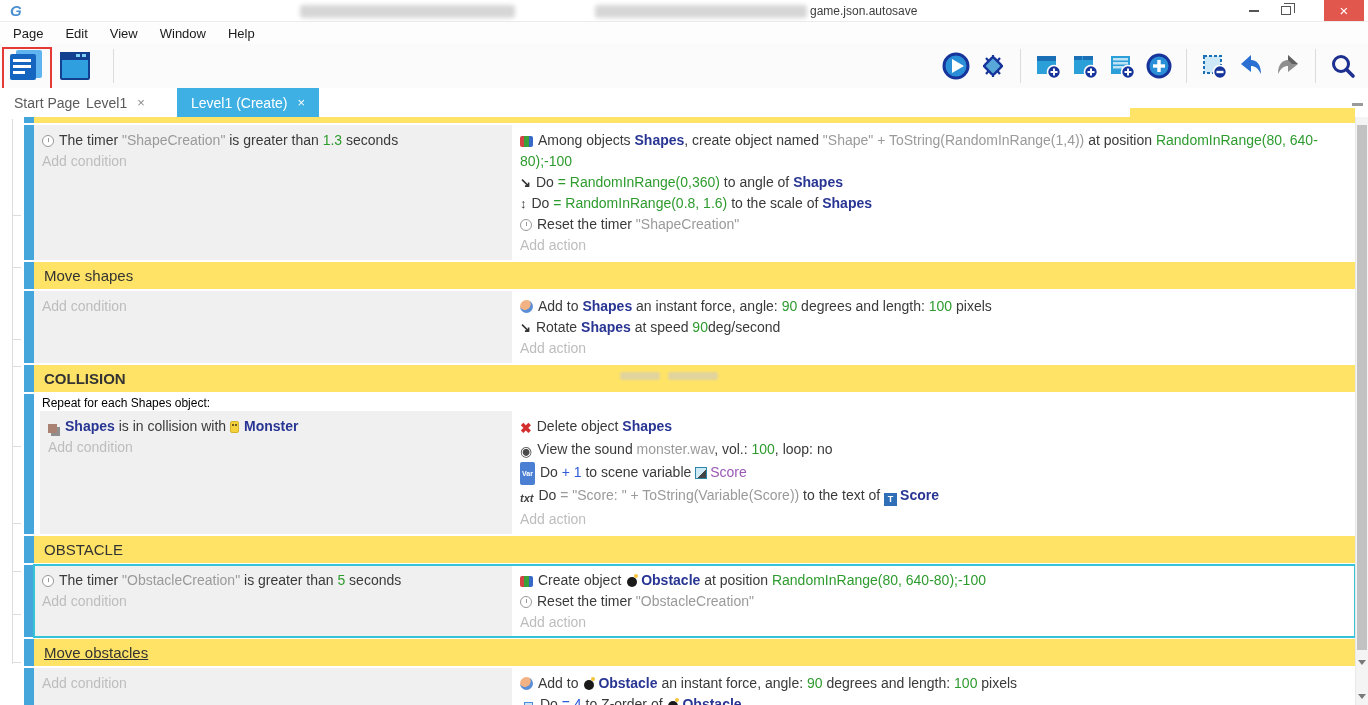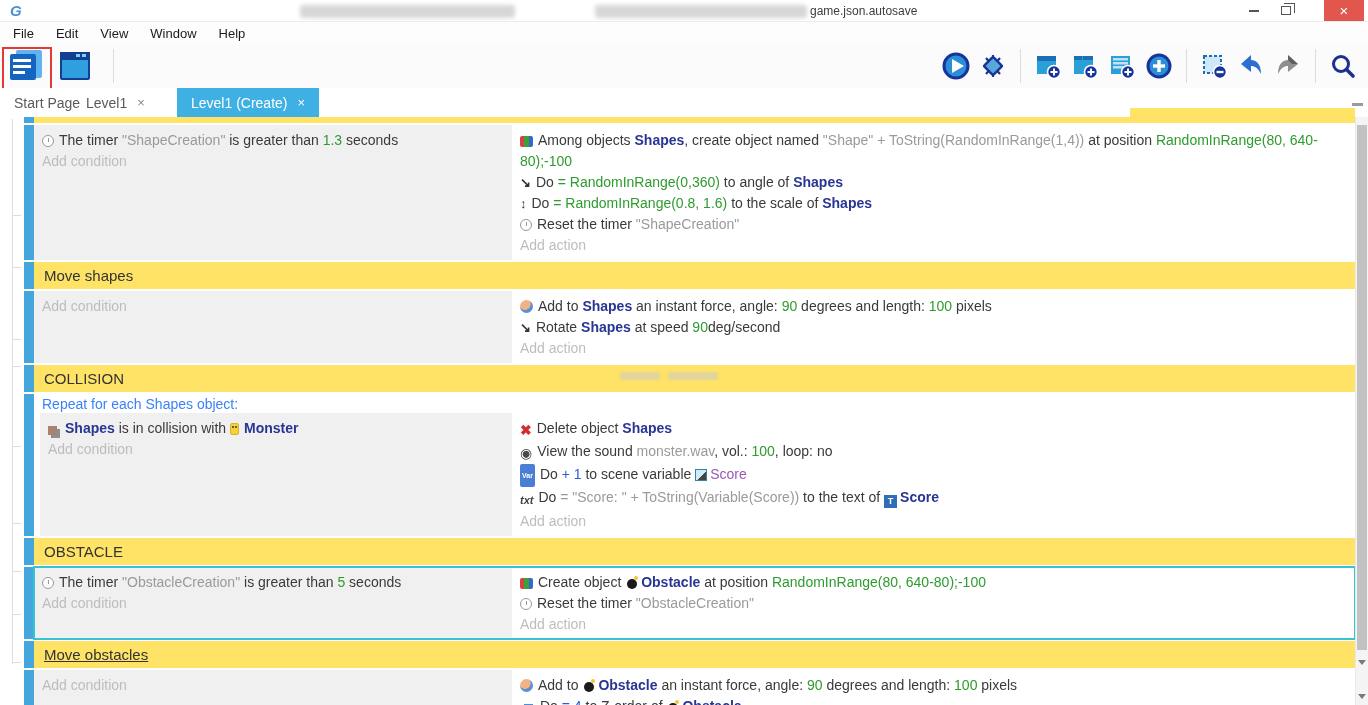--- a/index.html
+++ b/index.html
@@ -53,21 +53,21 @@
   .evt{display:flex;margin-bottom:2px;margin-right:13px}
   .evt .bar{width:10px;background:#45a6dc;flex:none}
   .evt-body{flex:1;display:flex}
   .evt-col{flex:1}
   .selected .evt-body{outline:2px solid #35c3d7;outline-offset:-1px}
   .cond{width:478px;background:#f0f0f0;padding:5px 8px 4px;flex:none}
   .cond.narrow{width:472px}
   .acts{flex:1;background:#fff;padding:5px 8px 4px}
   .row{font-size:14px;line-height:21px;color:#3a3a3a}
   .add{font-size:14px;line-height:21px;color:#bdbdbd}
-  .repeat-label{background:#fff;font-size:14px;color:#3b82f6;padding:2px 8px 1px}
+  .repeat-label{background:#fff;font-size:12px;color:#000000;padding:2px 8px 1px}
   .inner-indent{display:flex;margin-left:6px}
   .s-p{color:#3a3a3a}.s-q{color:#9a9a9a}.s-g{color:#2e9b2e}
   .s-o{color:#283593;font-weight:bold}.s-b{color:#2e5bd7}.s-v{color:#9b59b6}
 
   
   .ri{display:inline-block;vertical-align:-2px;margin-right:5px}
   .i-glyph{color:#333;font-weight:bold;font-size:13px;vertical-align:0}
   .i-timer{width:12px;height:12px;border:1px solid #999;border-radius:50%;position:relative;background:#fff}
   .i-timer::after{content:"";position:absolute;left:5px;top:2px;width:1px;height:4px;background:#999}
   .i-create{width:13px;height:11px;background:linear-gradient(90deg,#d44343 0 34%,#3aa03a 34% 67%,#3668c8 67% 100%);border-radius:2px}
@@ -106,21 +106,21 @@
     <div class="winbtn btn-min">
         <span class="bar"></span>
       </div>
     <div class="winbtn btn-restore">
         <span class="restore-glyph"></span>
       </div>
     <div class="winbtn btn-close">×</div>
   </div>
 
   <div class="menubar">
-    <span class="menu-item">File</span>
+    <span class="menu-item">Page</span>
     <span class="menu-item">Edit</span>
     <span class="menu-item">View</span>
     <span class="menu-item">Window</span>
     <span class="menu-item">Help</span>
   </div>
 
   <div class="toolbar">
     <div class="bigicons">
       <div class="bigicon">
         <div class="pages-back"></div>
@@ -280,21 +280,21 @@
             <div class="acts">
               <div class="row"><span class="ri i-force"></span><span class="s-p">Add to </span><span class="s-o">Shapes</span><span class="s-p"> an instant force, angle: </span><span class="s-g">90</span><span class="s-p"> degrees and length: </span><span class="s-g">100</span><span class="s-p"> pixels</span></div>
               <div class="row"><span class="ri i-glyph">↘</span><span class="s-p">Rotate </span><span class="s-o">Shapes</span><span class="s-p"> at speed </span><span class="s-g">90</span><span class="s-p">deg/second</span></div>
               <div class="add">Add action</div>
             </div>
           </div>
         </div>
       </div>
       <div class="evt">
         <div class="bar"></div>
-        <div class="group-header" style="flex: 1 1 0%;">COLLISION</div>
+        <div class="group-header" style="flex: 1 1 0%; font-weight: bold;">COLLISION</div>
       </div>
       <div class="evt">
         <div class="bar"></div>
         <div class="evt-body" style="min-height: 100px;">
           <div class="evt-col">
             <div class="repeat-label">Repeat for each Shapes object:</div>
             <div class="inner-indent">
               <div style="display: flex; flex: 1 1 0%;">
                 <div class="cond narrow">
                   <div class="row"><span class="ri i-collision"></span><span class="s-o">Shapes</span><span class="s-p"> is in collision with </span><span class="ri i-monster"></span><span class="s-o">Monster</span></div>

